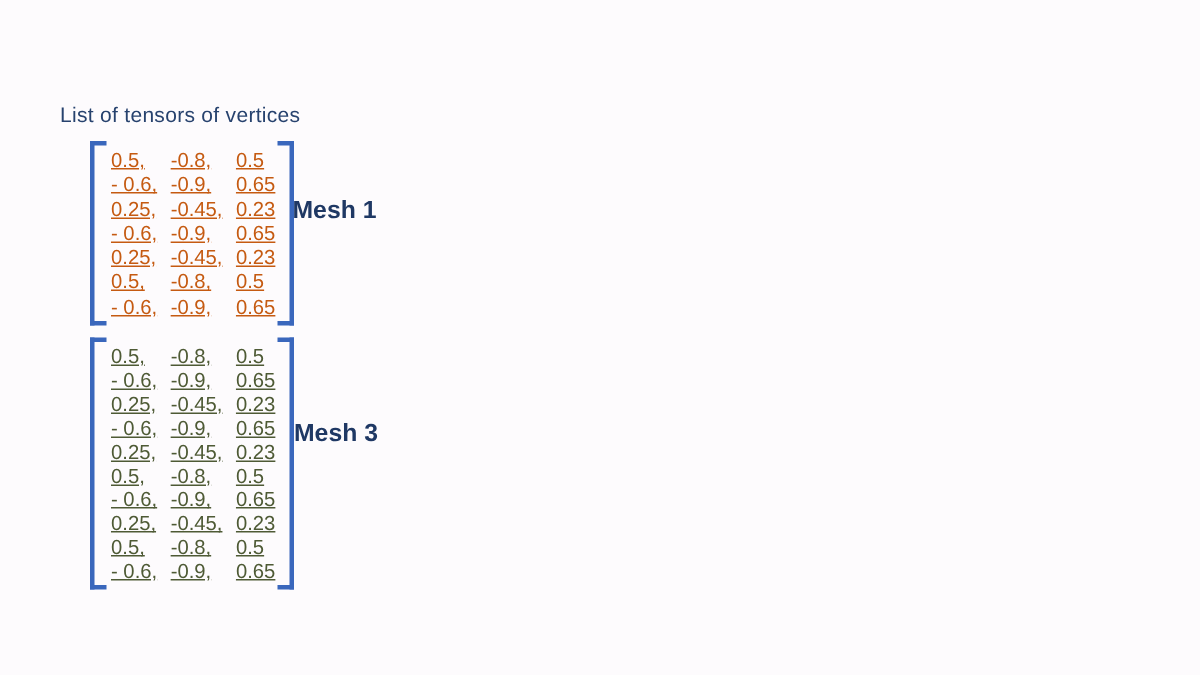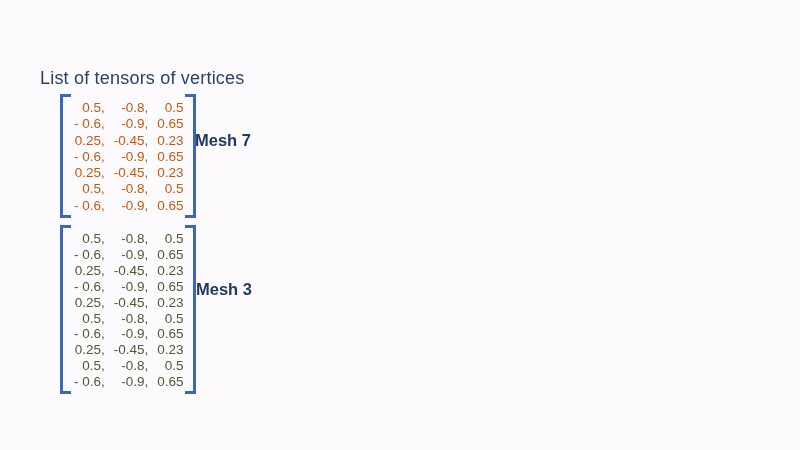--- a/index.html
+++ b/index.html
@@ -8,21 +8,21 @@
     width: 800px;
     height: 450px;
     background: var(--background, #FDFBFD);
     font-family: "Liberation Sans", sans-serif;
     overflow: hidden;
   }
   .heading {
     position: absolute;
     left: 40px;
     top: 68px;
-    font-size: 18px;
+    font-size: 14px;
     color: var(--heading-text, #27426E);
     letter-spacing: 0.2px;
   }
   .matrix-wrap {
     position: absolute;
     display: inline-block;
     padding: 4px 12px 4px 14px;
   }
   .matrix-wrap.m1 { left: 60px; top: 94px; }
   .matrix-wrap.m2 { left: 60px; top: 225px; }
@@ -38,22 +38,22 @@
   .bracket.right { right: 0; border-left: none; }
   .matrix-grid {
     display: inline-grid;
     grid-template-columns: auto auto auto;
     column-gap: 9px;
     font-size: 13.5px;
   }
   .m1 .matrix-grid { line-height: 16.3px; }
   .m2 .matrix-grid { line-height: 15.9px; }
   .matrix-grid .cell {
-    text-align: right;
     white-space: pre;
+    text-decoration: underline;
   }
   .mesh-label {
     position: absolute;
     font-size: 16.5px;
     font-weight: 700;
     color: var(--label-text, #1F3864);
   }
   .mesh-label.l1 { left: 195px; top: 131px; }
   .mesh-label.l2 { left: 196px; top: 280px; }
 </style>
@@ -84,21 +84,21 @@
         <span class="cell">-0.45,</span>
         <span class="cell">0.23</span>
         <span class="cell">0.5,</span>
         <span class="cell">-0.8,</span>
         <span class="cell">0.5</span>
         <span class="cell">- 0.6,</span>
         <span class="cell">-0.9,</span>
         <span class="cell">0.65</span>
       </div>
   </section>
-  <div class="mesh-label l1">Mesh 7</div>
+  <div class="mesh-label l1">Mesh 1</div>
 
   <section class="matrix-wrap m2">
     <span class="bracket left"></span>
     <span class="bracket right"></span>
     <div class="matrix-grid" style="color: rgb(78, 90, 53);">
         <span class="cell">0.5,</span>
         <span class="cell">-0.8,</span>
         <span class="cell">0.5</span>
         <span class="cell">- 0.6,</span>
         <span class="cell">-0.9,</span>

